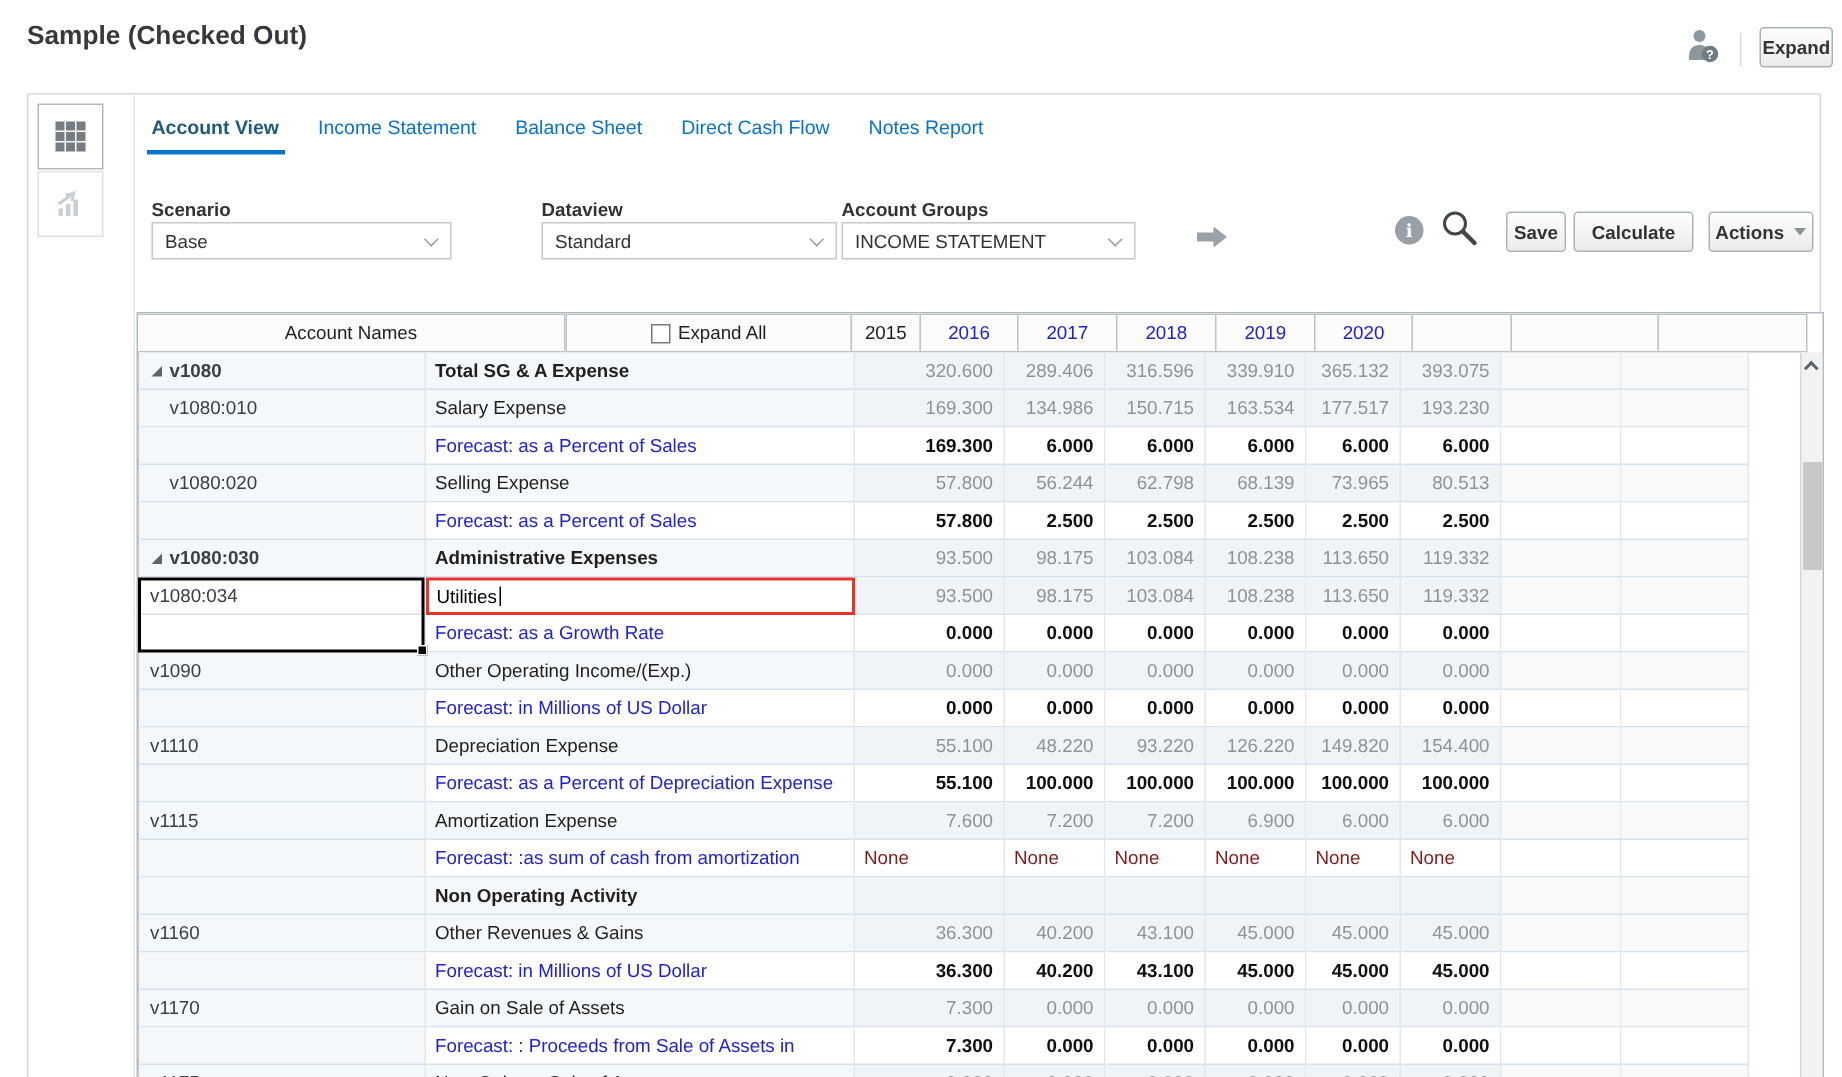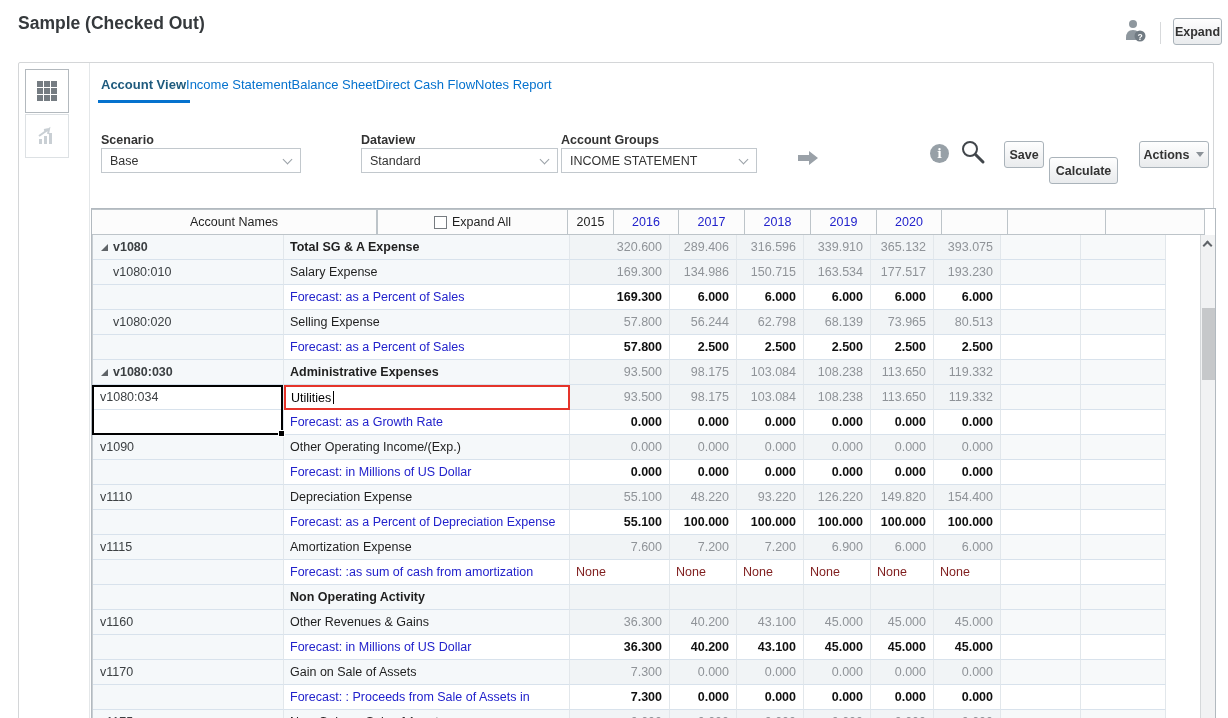--- a/index.html
+++ b/index.html
@@ -20,38 +20,38 @@
     border:1px solid #d4d6d8; border-radius:2px; background:#fff; }
   .sidesep { position:absolute; left:70px; top:0; bottom:0; width:1px; background:#e4e7e9; }
   .sbtn { position:absolute; left:6px; width:44px; height:44px; background:#fff;
     display:flex; align-items:center; justify-content:center; }
   .sbtn.gridb { top:6px; border:1px solid #b3b9be; }
   .sbtn.chartb { top:51px; border:1px solid #dde1e4; }
   .gicon { display:grid; grid-template-columns:repeat(3,6px); grid-gap:1px; }
   .gicon i { width:6px; height:6px; background:#757c82; display:block; }
 
   
-  .tabs { position:absolute; left:82px; top:14px; display:flex; font-size:13px;align-items:flex-end; }
+  .tabs { position:absolute; left:82px; top:14px; display:flex; gap:26px; font-size:13px;align-items:flex-end; }
   .tab { color:#0572ce; cursor:pointer; }
   .tab.active { color:#1e5a7d; font-weight:bold; }
   .underline { position:absolute; left:79px; top:37px; width:92px; height:3px; background:#0572ce; }
 
   
   .flabel { position:absolute; top:70px; font-size:12.5px; font-weight:bold; color:#333; }
   .fselect { position:absolute; top:85px; height:25px; border:1px solid #c2c8cd; background:#fff;
     display:flex; align-items:center; padding-left:8px; font-size:12.5px; color:#333; }
   .fchev { position:absolute; right:9px; top:7px; width:7px; height:7px;
     border-right:1.5px solid #9aa1a7; border-bottom:1.5px solid #9aa1a7; transform:rotate(45deg); }
   .fwd { position:absolute; left:779px; top:88px; }
   .info { position:absolute; left:911px; top:81px; width:19px; height:19px; border-radius:50%;
     background:#97a0a7; color:#fff; font-weight:bold; display:flex; align-items:center;
     justify-content:center; font-size:12px; font-family:"DejaVu Serif", serif; }
   .search { position:absolute; left:941px; top:76px; }
   .save-btn { position:absolute; left:985px; top:78px; width:40px; }
-  .calc-btn { position:absolute; left:1030px; top:78px; width:69px;margin-top:16px; }
+  .calc-btn { position:absolute; left:1030px; top:78px; width:80px; }
   .actions-btn { position:absolute; left:1120px; top:78px; width:70px; }
   .acv { width:0; height:0; border-left:4px solid transparent; border-right:4px solid transparent;
     border-top:5px solid #8b9298; margin-left:7px; }
 
   
   .grid { position:absolute; left:72px; top:145px; width:1125px; height:511px; overflow:hidden;
     background:#fff; border:1px solid #b2b9bf; }
   .ghead { display:flex; position:absolute; top:0; left:0; height:26px; }
   .hcell { height:26px; border:1px solid #bdc4c9; margin-left:-1px; display:flex; align-items:center;
     justify-content:center; font-size:12.5px; background:#fcfcfc; color:#1f1f1f; flex:none; }

